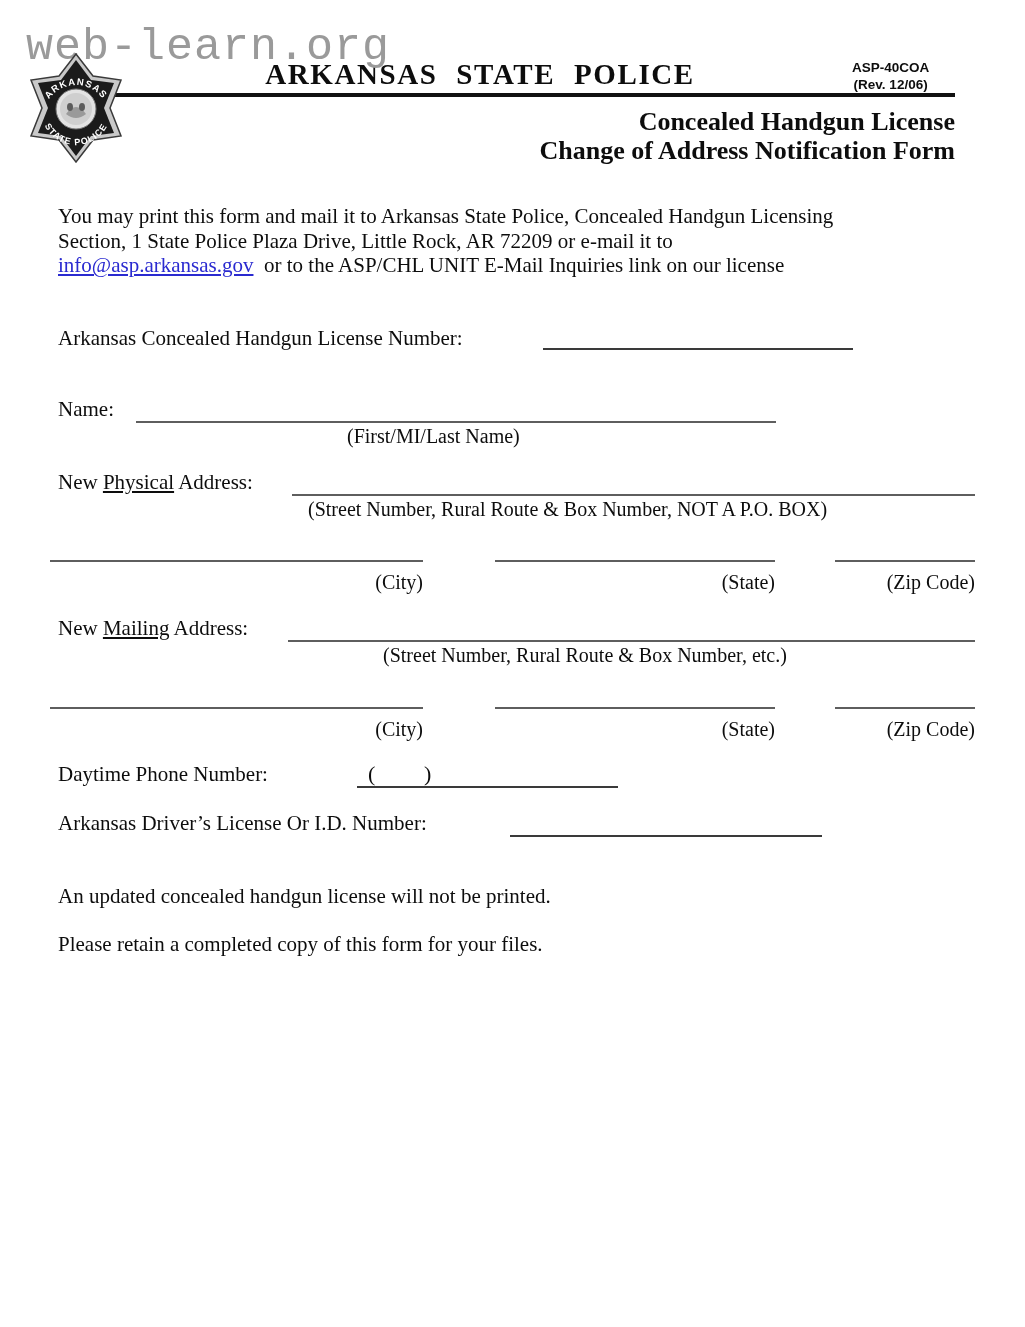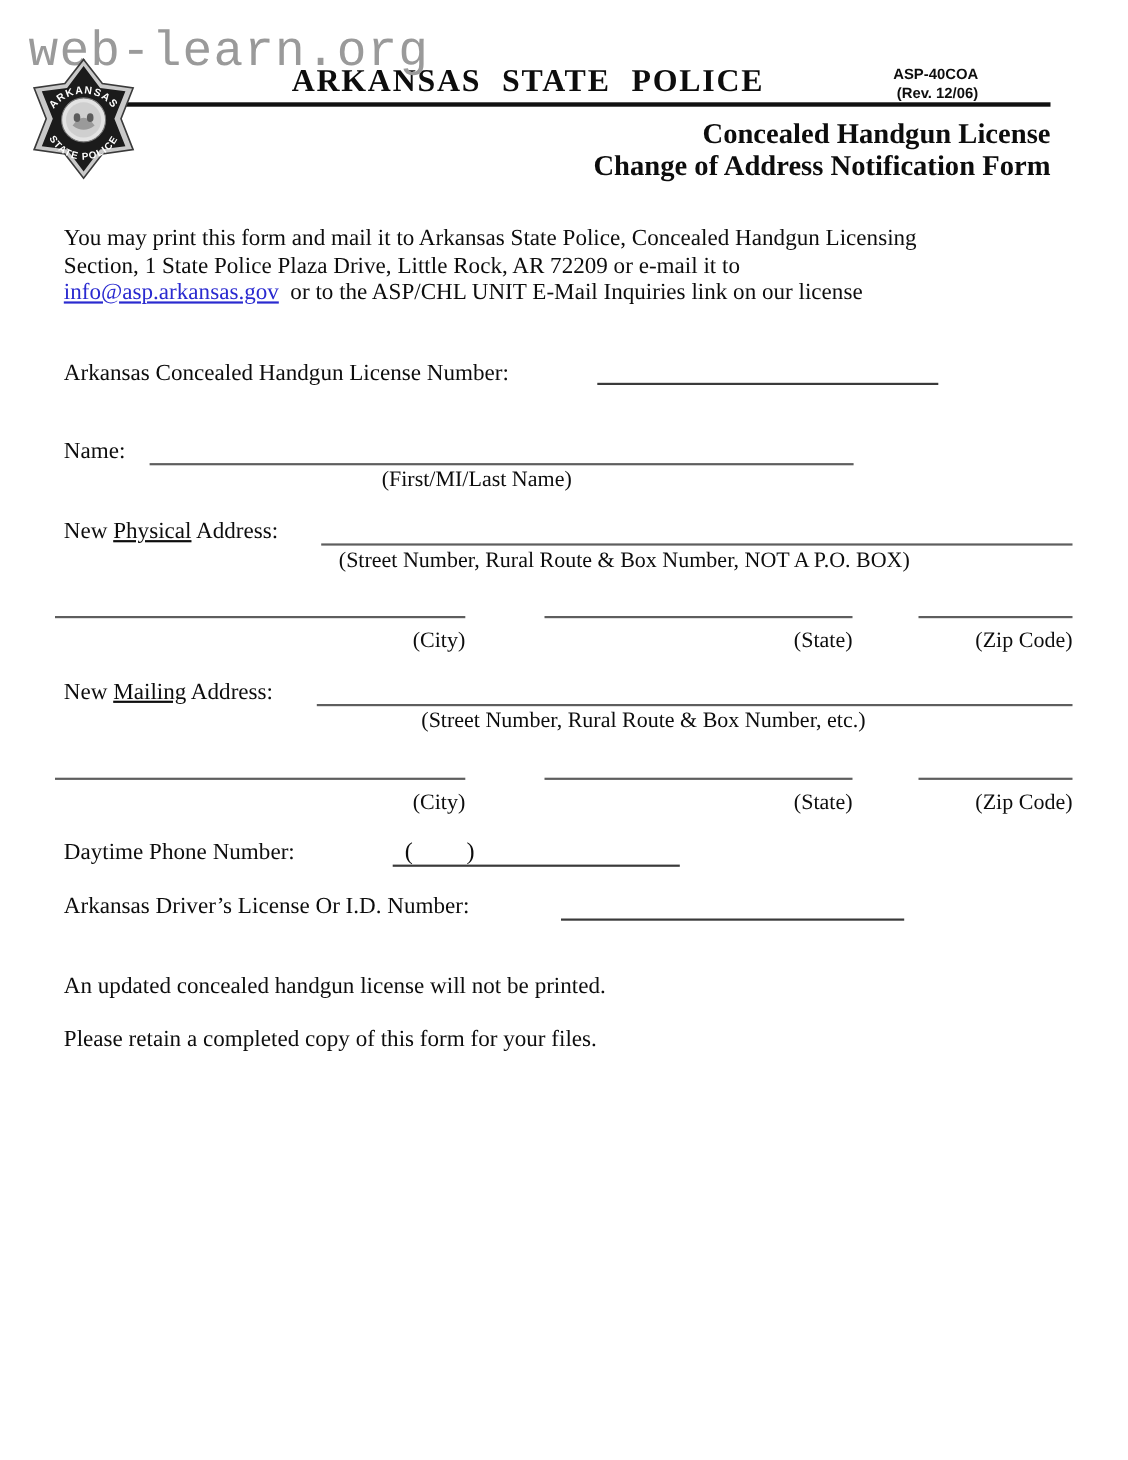--- a/index.html
+++ b/index.html
@@ -64,27 +64,27 @@
     font-weight: bold;
     font-size: 29px;
     letter-spacing: 1.6px;
     word-spacing: 10px;
     line-height: 1;
     white-space: nowrap;
   }
 
   .form-code {
     position: absolute;
-    left: 812px;
+    left: 852px;
     top: 59px;
     font-family: "Liberation Sans", "DejaVu Sans", sans-serif;
     font-weight: bold;
     font-size: 13.5px;
     line-height: 17px;
-    text-align: right;
+    text-align: center;
     white-space: nowrap;
   }
 
   .header-rule {
     position: absolute;
     left: 110px;
     top: 93px;
     width: 845px;
     height: 4px;
     background: #111111;

